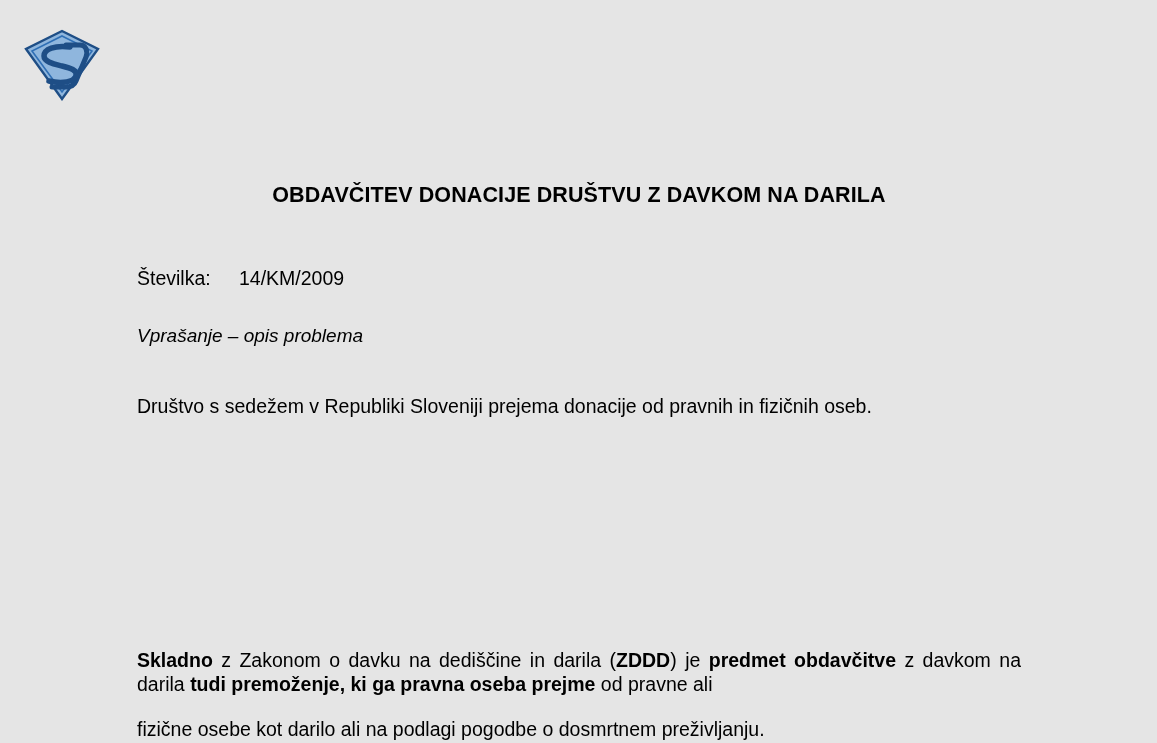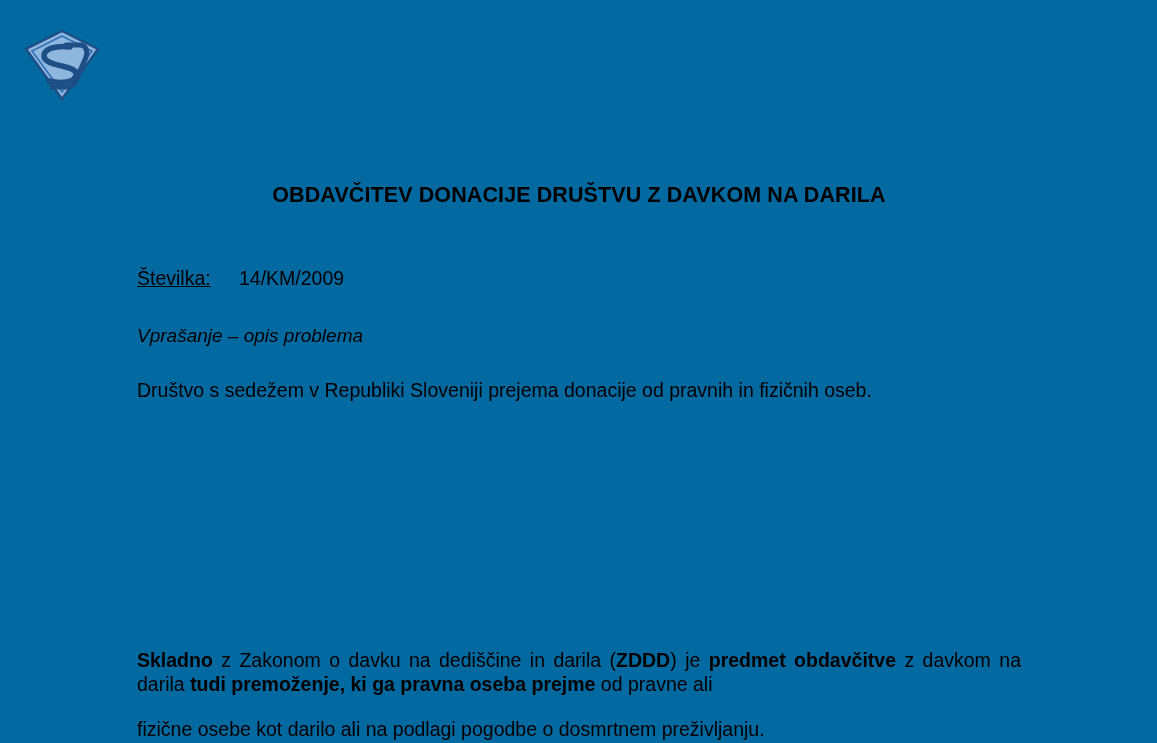--- a/index.html
+++ b/index.html
@@ -11,21 +11,21 @@
     width: 1157px;
     height: 743px;
     overflow: hidden;
     font-family: "Liberation Sans", sans-serif;
     color: #000000;
   }
   .page {
     position: relative;
     width: 1157px;
     height: 743px;
-    background: #0369a1;
+    background: #e5e5e5;
   }
   
   .logo {
     position: absolute;
     left: 22px;
     top: 29px;
     width: 80px;
     height: 72px;
   }
   
@@ -49,32 +49,31 @@
     line-height: 1.0;
   }
   .meta-row {
     display: flex;
     align-items: baseline;
     margin-bottom: 15px;
   }
   .meta-label {
     width: 102px;
     flex: 0 0 102px;
-    text-decoration: underline;
   }
   .meta-value {
     white-space: pre;
   }
   .heading-it {
     margin-top: 37px;
     font-size: 19px;
     font-style: italic;
   }
   .para {
-    margin-top: 31px;
+    margin-top: 47px;
     font-size: 19.5px;
     line-height: 1.25;
   }
   .para-justify {
     text-align: justify;
     text-justify: inter-word;
   }
   b { font-weight: bold; }
   .clip-wrap {
     position: absolute;

